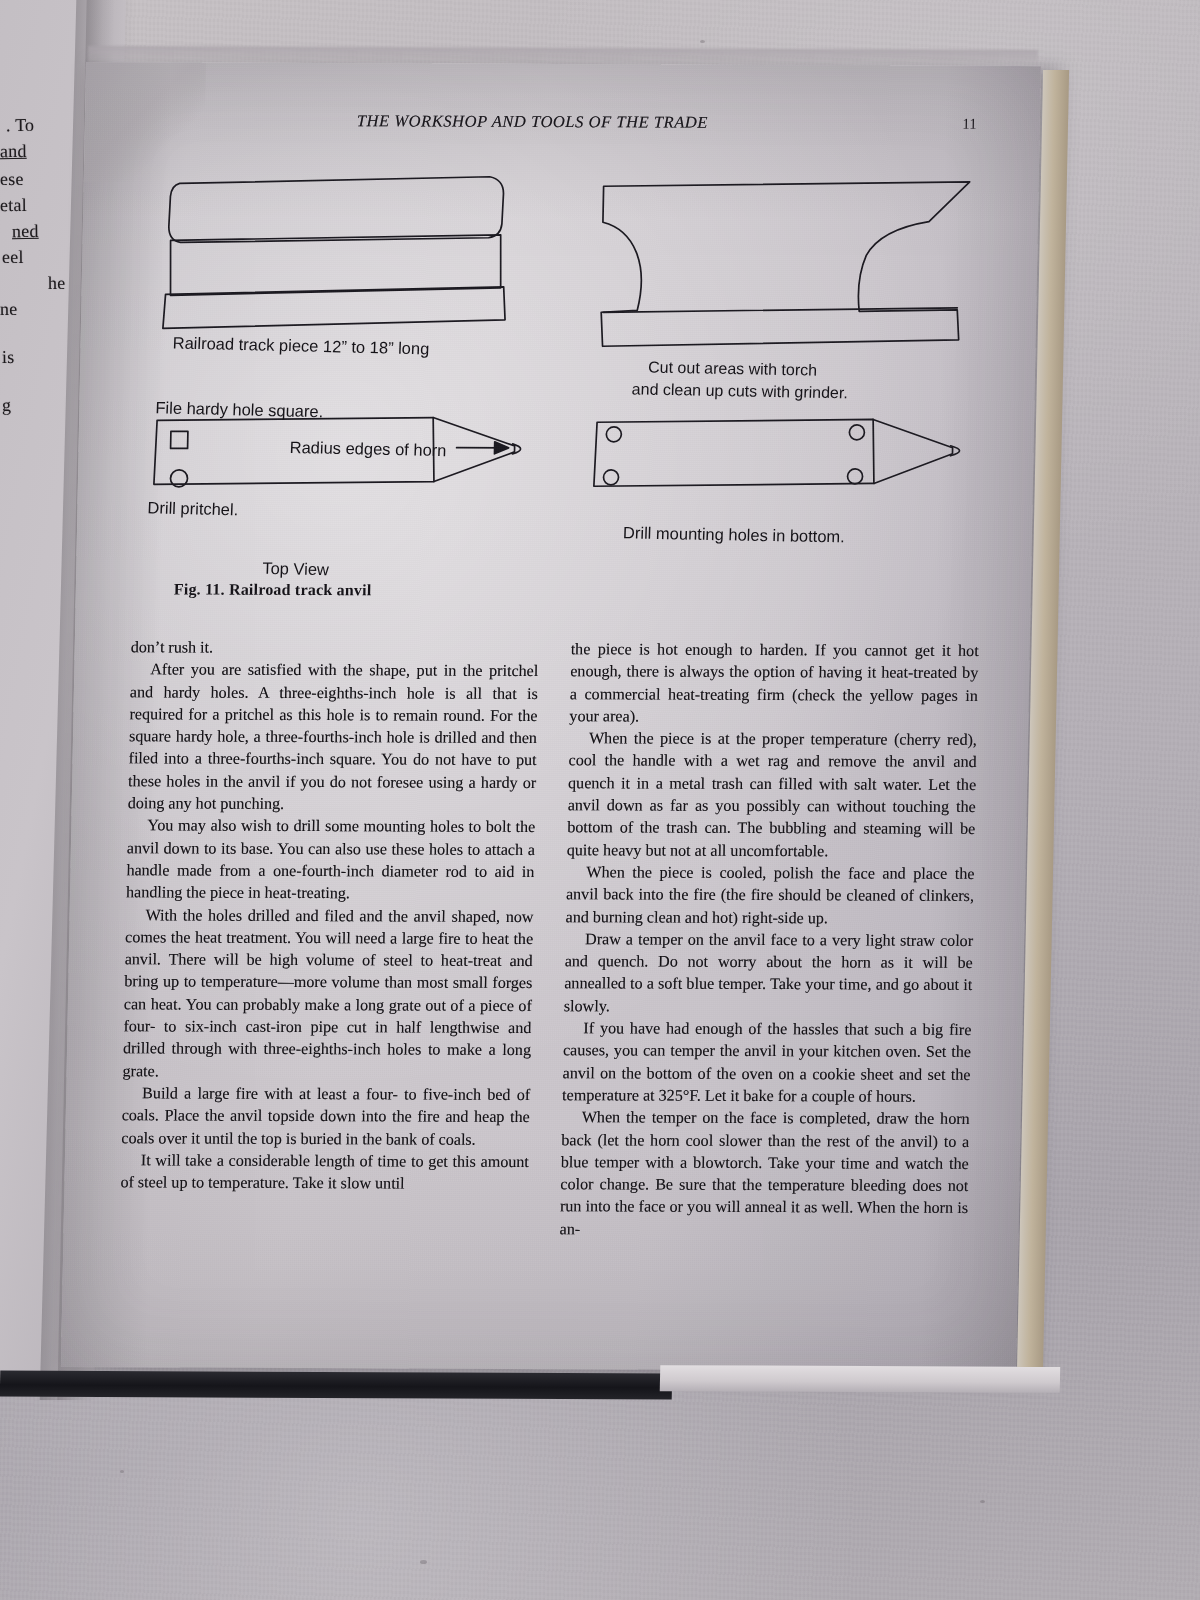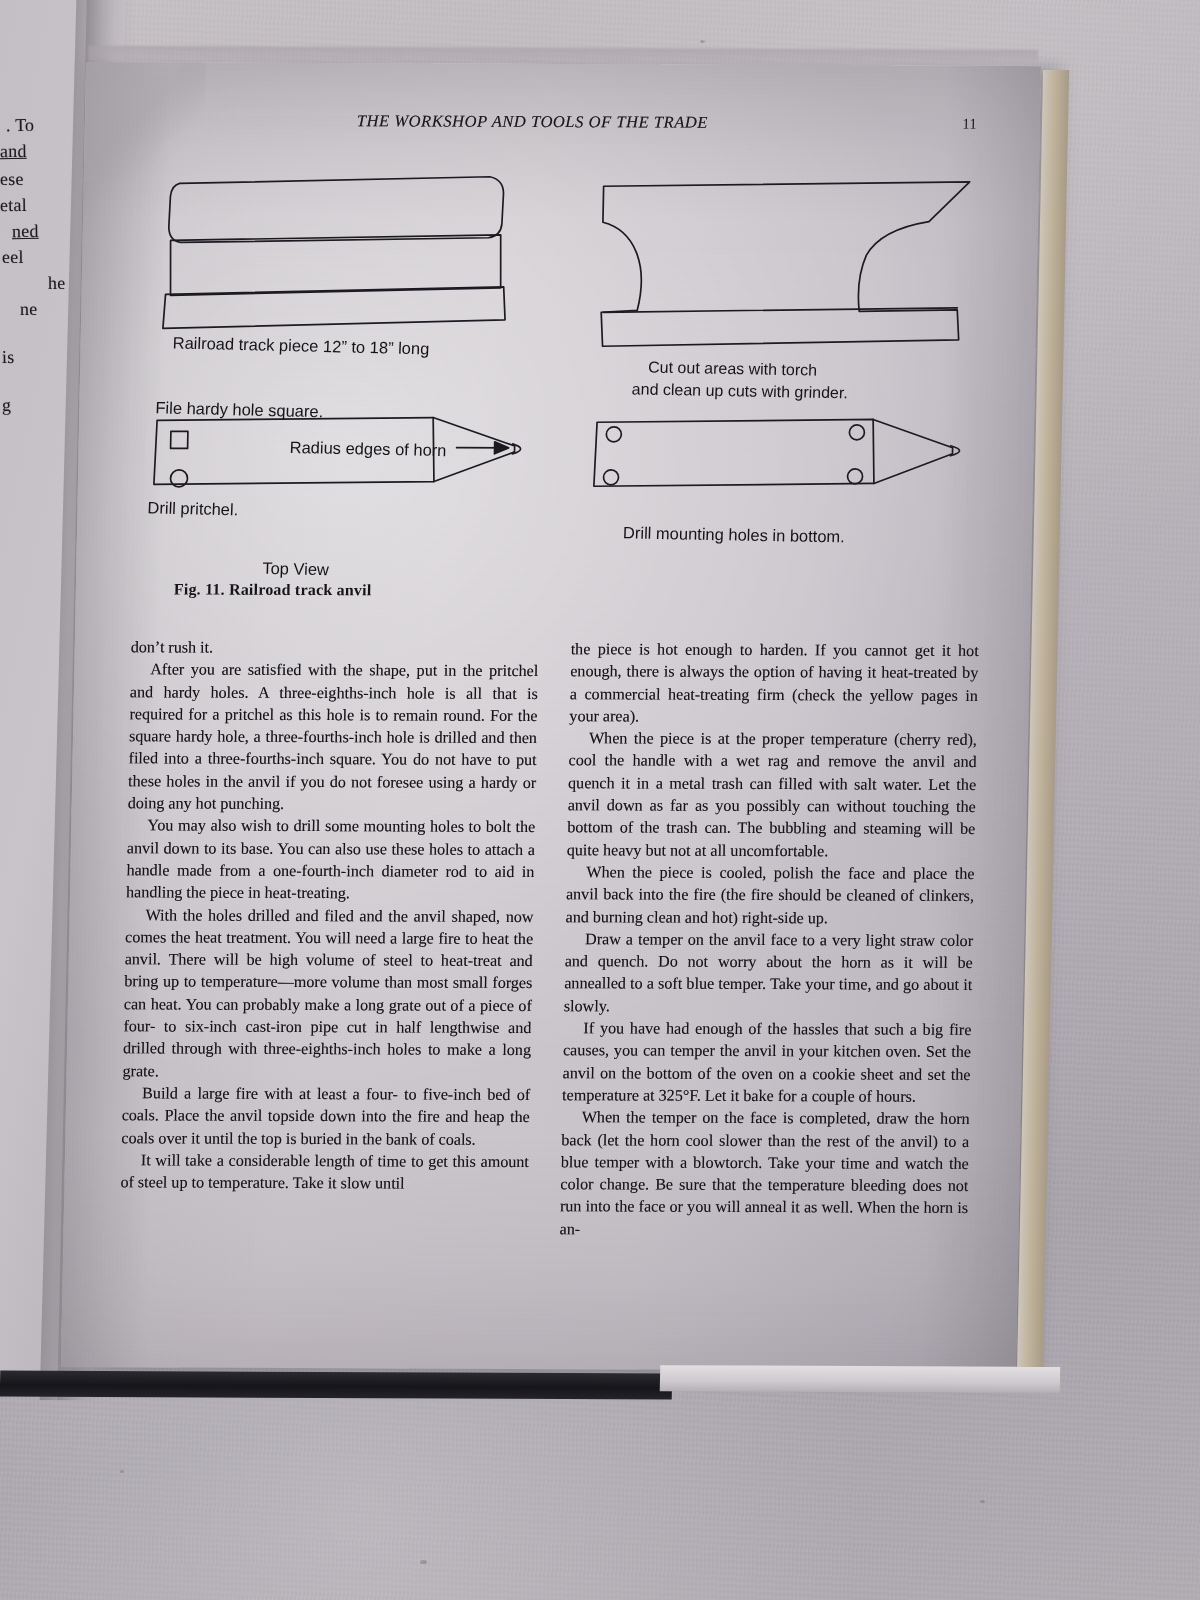--- a/index.html
+++ b/index.html
@@ -262,21 +262,21 @@
   <div class="left-page"></div>
   <div class="left-page-edge"></div>
 
   <div class="left-frag" style="left:6px;top:116px;">. To</div>
   <div class="left-frag" style="left:0px;top:142px;text-decoration:underline;">and</div>
   <div class="left-frag" style="left:0px;top:170px;text-align:right;">ese</div>
   <div class="left-frag" style="left:0px;top:196px;">etal</div>
   <div class="left-frag" style="left:12px;top:222px;text-decoration:underline;">ned</div>
   <div class="left-frag" style="left:2px;top:248px;">eel</div>
   <div class="left-frag" style="left:4px;top:274px;margin-left:44px;">he</div>
-  <div class="left-frag" style="left:20px;top:300px;">ne</div>
+  <div class="left-frag" style="left:0;top:300px;">ne</div>
   <div class="left-frag" style="left:2px;top:348px;text-align:center;">is</div>
   <div class="left-frag" style="left:2px;top:396px;">g</div>
 
   <div class="gutter"></div>
   <div class="book-top-edge"></div>
 
   <div class="page-shadow"></div>
 
   <div class="page">
     <div class="corner-fold"></div>

